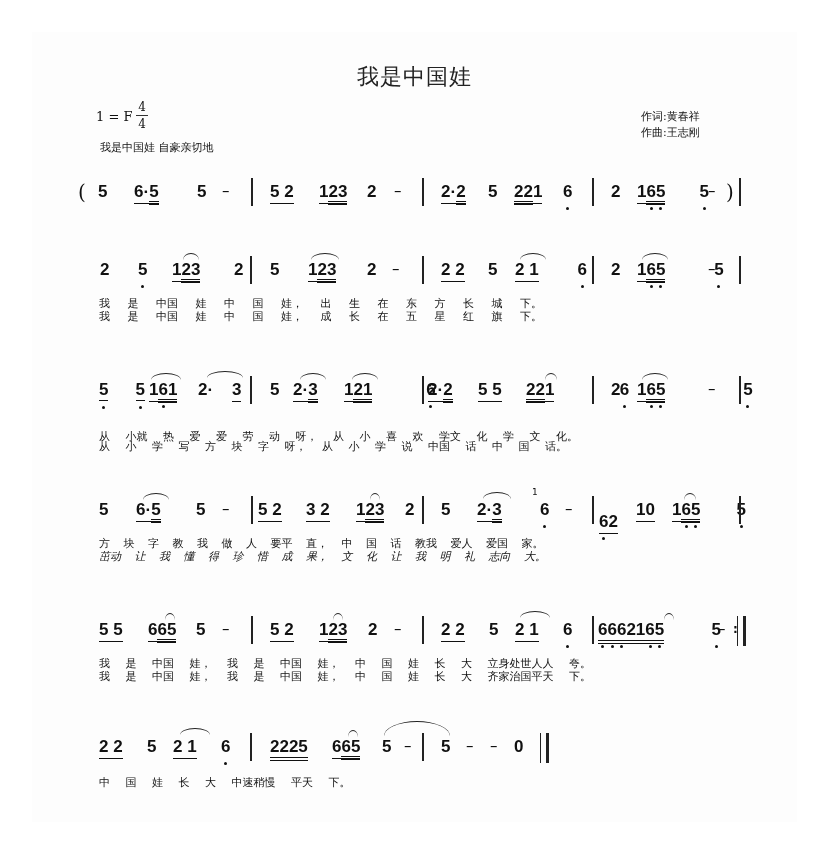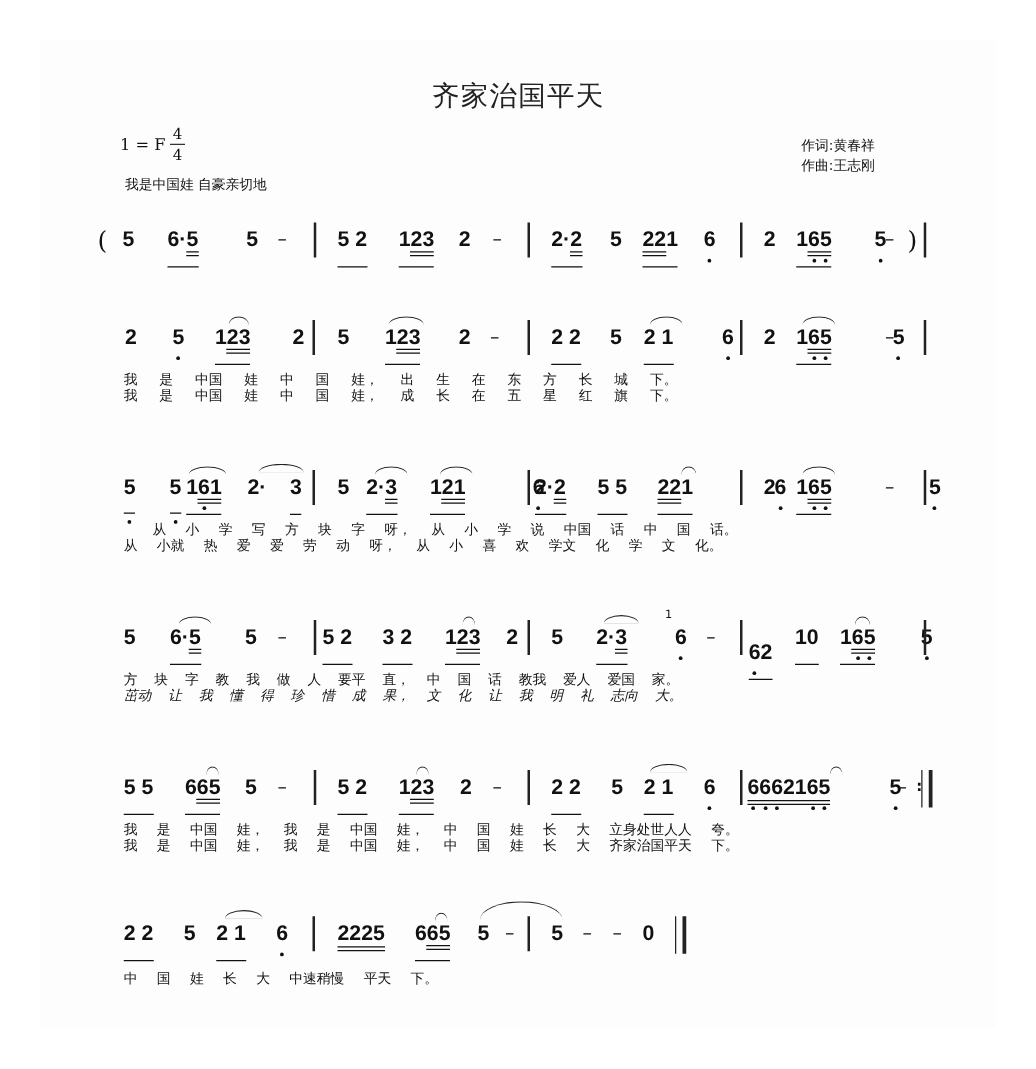--- a/index.html
+++ b/index.html
@@ -7,38 +7,38 @@
          font-family:"DejaVu Sans", sans-serif; color:#111; }
   .paper { position:absolute; left:32px; top:32px; width:765px; height:790px; background:#fdfdfd; }
   .title { position:absolute; left:0; width:829px; top:62px; text-align:center; font-size:22px; letter-spacing:1px; color:#222; }
   .key { position:absolute; left:96px; top:109px; font-size:13px; font-family:"DejaVu Serif", serif; }
   .ts { position:absolute; left:136px; top:100px; font-size:12px; font-family:"DejaVu Serif", serif; text-align:center; line-height:14px; width:12px; }
   .ts .ln { border-top:1px solid #333; margin:1px 0; }
   .tempo { position:absolute; left:100px; top:140px; font-size:11px; }
   .credits { position:absolute; left:641px; top:109px; font-size:11px; line-height:16px; }
   .row { position:absolute; left:0; width:829px; }
   .n { position:absolute; font-family:"Liberation Sans", sans-serif; font-weight:bold; font-size:17px; line-height:20px; white-space:nowrap; }
-  .u1 { border-bottom:1.5px solid #111; padding-bottom:11px; }
+  .u1 { border-bottom:1.5px solid #111; padding-bottom:1px; }
   .u2 { border-bottom:4px double #111; padding-bottom:0; }
   .dot-below { position:relative; }
   .dot-below::after { content:""; position:absolute; left:50%; bottom:-9px; width:3px; height:3px; margin-left:-1.5px; background:#111; border-radius:50%; }
   .bar { position:absolute; width:1.5px; height:28px; background:#222; }
   .dbar { position:absolute; width:5px; height:30px; border-left:1.5px solid #222; border-right:3px solid #222; }
   .dash { position:absolute; font-size:15px; }
   .paren { position:absolute; font-size:20px; font-family:"DejaVu Serif", serif; font-weight:normal; }
   .slur { position:absolute; border-top:1.5px solid #222; border-radius:50% 50% 0 0 / 100% 100% 0 0; height:6px; }
   .lyr { position:absolute; font-size:11px; line-height:13px; white-space:pre; letter-spacing:0; }
   .sub { position:absolute; font-size:9px; }
 </style>
 </head>
 <body>
 
 <div class="paper"></div>
 
-<div class="title">齐家治国平天</div>
+<div class="title">我是中国娃</div>
 <div class="key">1 = F</div>
 <div class="ts">
   <div>4</div>
   <div class="ln"></div>
   <div>4</div>
 </div>
 <div class="tempo">我是中国娃  自豪亲切地</div>
 <div class="credits">
   <div>作词:黄春祥</div>
   <div>作曲:王志刚</div>
@@ -120,21 +120,21 @@
   <span class="n u1" style="left:526px;"><span class="u2">22</span>1</span>
   <span class="n dot-below" style="left:576px;">6</span>
   <span class="bar" style="left:592px;top:-4px;"></span>
   <span class="n" style="left:611px;">2</span>
   <span class="slur" style="left:642px;top:-7px;width:26px;"></span>
   <span class="n u1" style="left:637px;">1<span class="u2"><span class="dot-below">6</span><span class="dot-below">5</span></span></span>
   <span class="n dot-below" style="left:685px;">5</span>
   <span class="dash" style="left:708px;">–</span>
   <span class="bar" style="left:739px;top:-4px;"></span>
 </div>
-<div class="lyr" style="left:99px;top:417px;word-spacing:12px;margin-left:23px;">从 小 学 写 方 块 字 呀， 从 小 学 说 中国 话 中 国 话。</div>
+<div class="lyr" style="left:99px;top:440px;word-spacing:12px;">从 小 学 写 方 块 字 呀， 从 小 学 说 中国 话 中 国 话。</div>
 <div class="lyr" style="left:99px;top:430px;word-spacing:12px;">从 小就 热 爱 爱 劳 动 呀， 从 小 喜 欢 学文 化 学 文 化。</div>
 
 <div class="row" style="top:500px;">
   <span class="n" style="left:99px;">5</span>
   <span class="slur" style="left:143px;top:-7px;width:26px;"></span>
   <span class="n u1" style="left:136px;">6·<span class="u2">5</span></span>
   <span class="n" style="left:196px;">5</span>
   <span class="dash" style="left:222px;">–</span>
   <span class="bar" style="left:251px;top:-4px;"></span>
   <span class="n u1" style="left:258px;">5 2</span>

